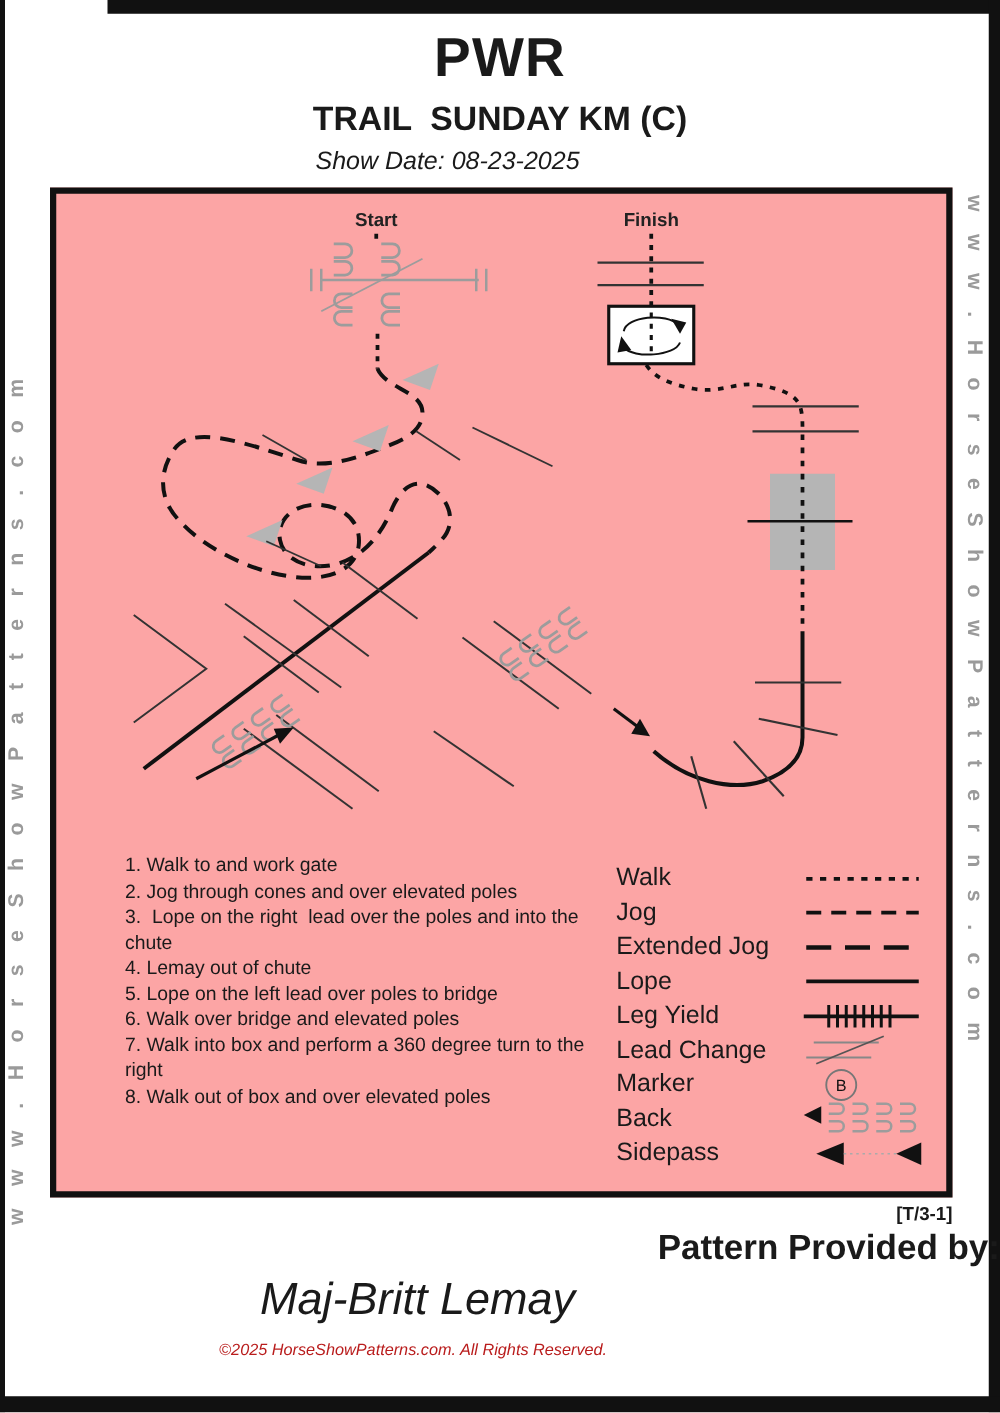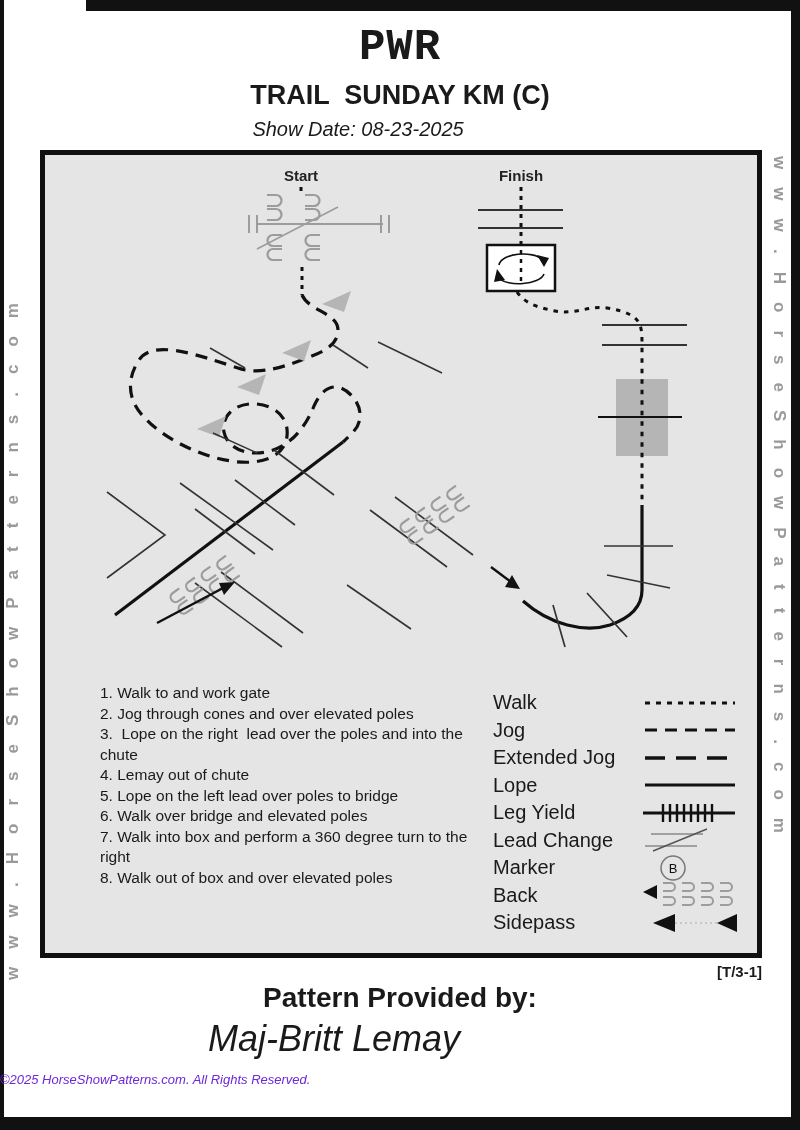--- a/index.html
+++ b/index.html
@@ -6,50 +6,50 @@
   .page{position:relative;width:800px;height:1130px;background:#ffffff;overflow:hidden;
         font-family:"Liberation Sans",sans-serif;color:#1a1a1a;}
   
   .bar{position:absolute;background:#111;}
   .bar-top{left:86px;top:0;right:0;height:11px;}
   .bar-left{left:0;top:0;width:4px;height:1130px;}
   .bar-right{right:0;top:0;width:9px;height:1130px;}
   .bar-bottom{left:0;bottom:0;width:800px;height:13px;}
 
   .org-title{position:absolute;left:0;top:22px;width:800px;text-align:center;
-             font-family:Liberation Mono, monospace;font-weight:bold;font-size:44px;letter-spacing:1px;}
+             font-family:Liberation Sans, sans-serif;font-weight:bold;font-size:44px;letter-spacing:1px;}
   .class-title{position:absolute;left:0;top:80px;width:800px;text-align:center;
                font-weight:bold;font-size:27px;white-space:pre;}
   .show-date{position:absolute;left:0;top:118px;width:716px;text-align:center;
              font-style:italic;font-size:20px;}
 
   .wm{position:absolute;color:#9a9a9a;font-weight:bold;font-size:17px;letter-spacing:18px;
       writing-mode:vertical-rl;white-space:nowrap;}
   .wm-left{left:3px;top:150px;height:830px;transform:rotate(180deg);}
   .wm-right{right:11px;top:156px;height:830px;}
 
   .diagram-box{position:absolute;left:40px;top:150px;width:722px;height:808px;
-               border:5px solid #111;box-sizing:border-box;background:#e5e5e5;}
+               border:5px solid #111;box-sizing:border-box;background:#fca5a5;}
   .pattern-svg{position:absolute;left:0;top:0;}
 
   .instructions{position:absolute;left:55px;top:528px;width:382px;font-size:15.5px;line-height:20.5px;}
   .instr-item{white-space:pre-wrap;}
 
   .legend{position:absolute;left:448px;top:534px;width:258px;}
   .legend-row{display:flex;align-items:center;height:27.5px;}
   .legend-label{width:148px;text-align:left;font-size:20px;padding-right:12px;box-sizing:border-box;}
   .legend-sym{width:98px;height:26px;display:flex;align-items:center;}
 
   .pattern-code{position:absolute;right:38px;top:963px;font-weight:bold;font-size:15px;padding-left:44px;}
-  .provided-by{position:absolute;left:0;top:982px;width:800px;text-align:center;
+  .provided-by{position:absolute;left:0;top:982px;width:800px;text-align:right;
                font-weight:bold;font-size:28px;}
   .author{position:absolute;left:0;top:1018px;width:668px;text-align:center;
           font-style:italic;font-size:36px;}
-  .copyright{position:absolute;left:0;top:1072px;width:661px;
-             font-style:italic;font-size:13px;color:#6d28d9;}
+  .copyright{position:absolute;left:0;top:1072px;width:661px;text-align:center;
+             font-style:italic;font-size:13px;color:#b91c1c;}
   svg text{font-family:"Liberation Sans",sans-serif;}
 </style>
 </head>
 <body>
 
 <div class="page">
 
   <div class="bar bar-top"></div>
   <div class="bar bar-left"></div>
   <div class="bar bar-right"></div>

